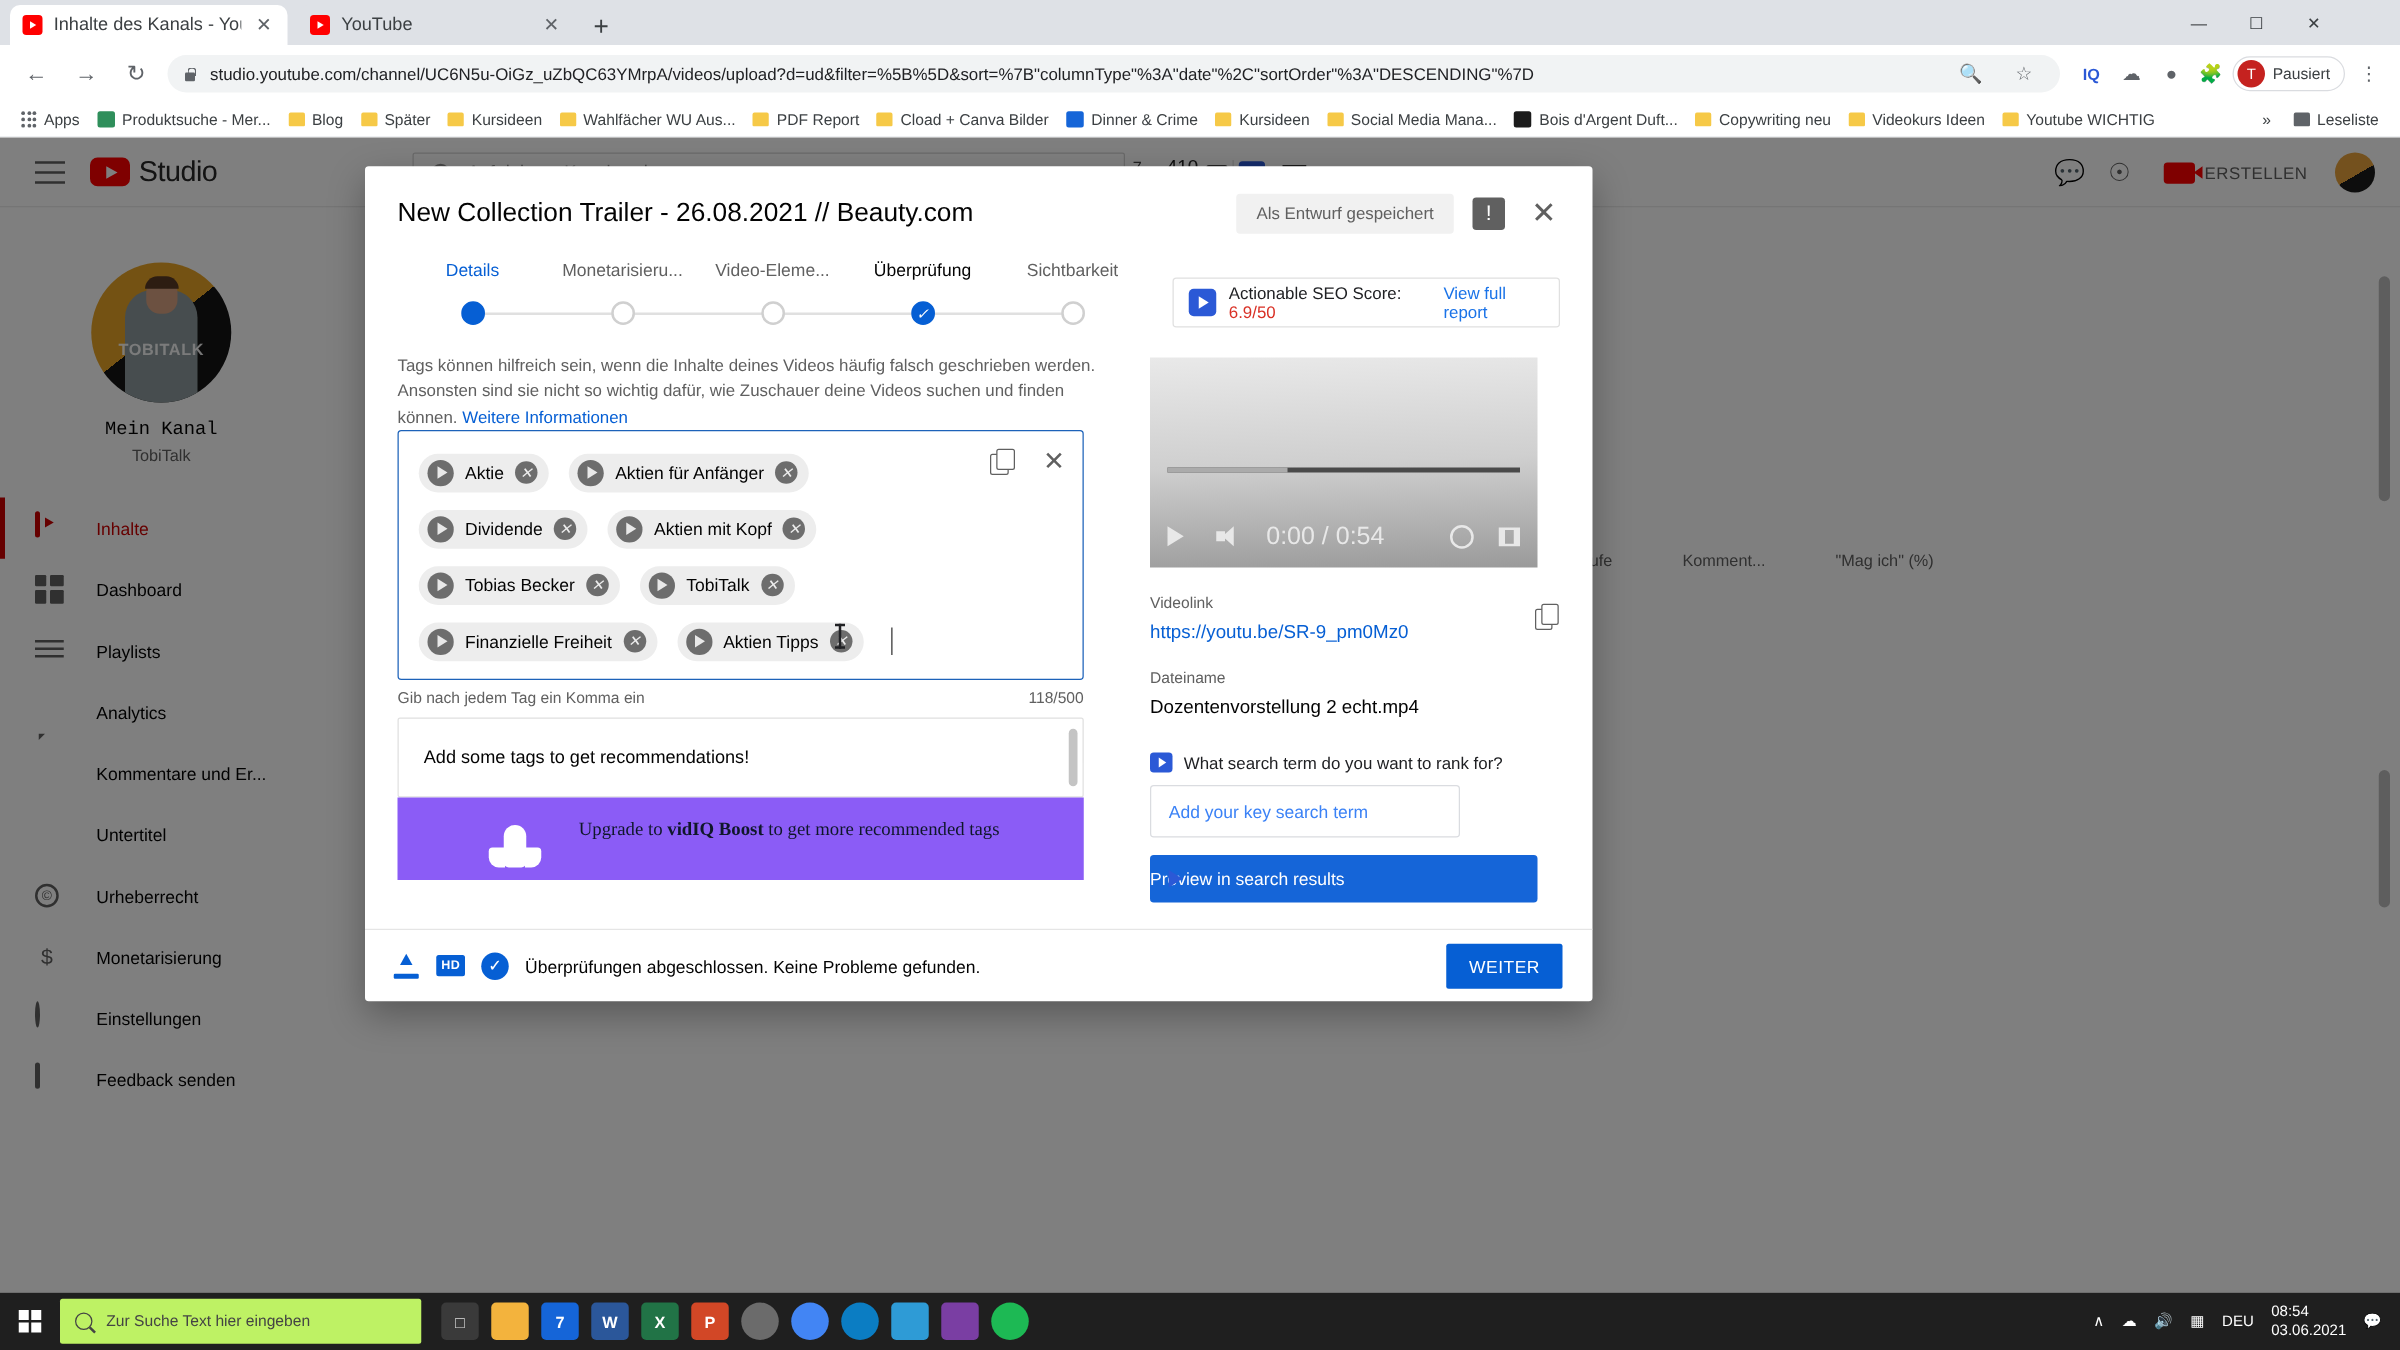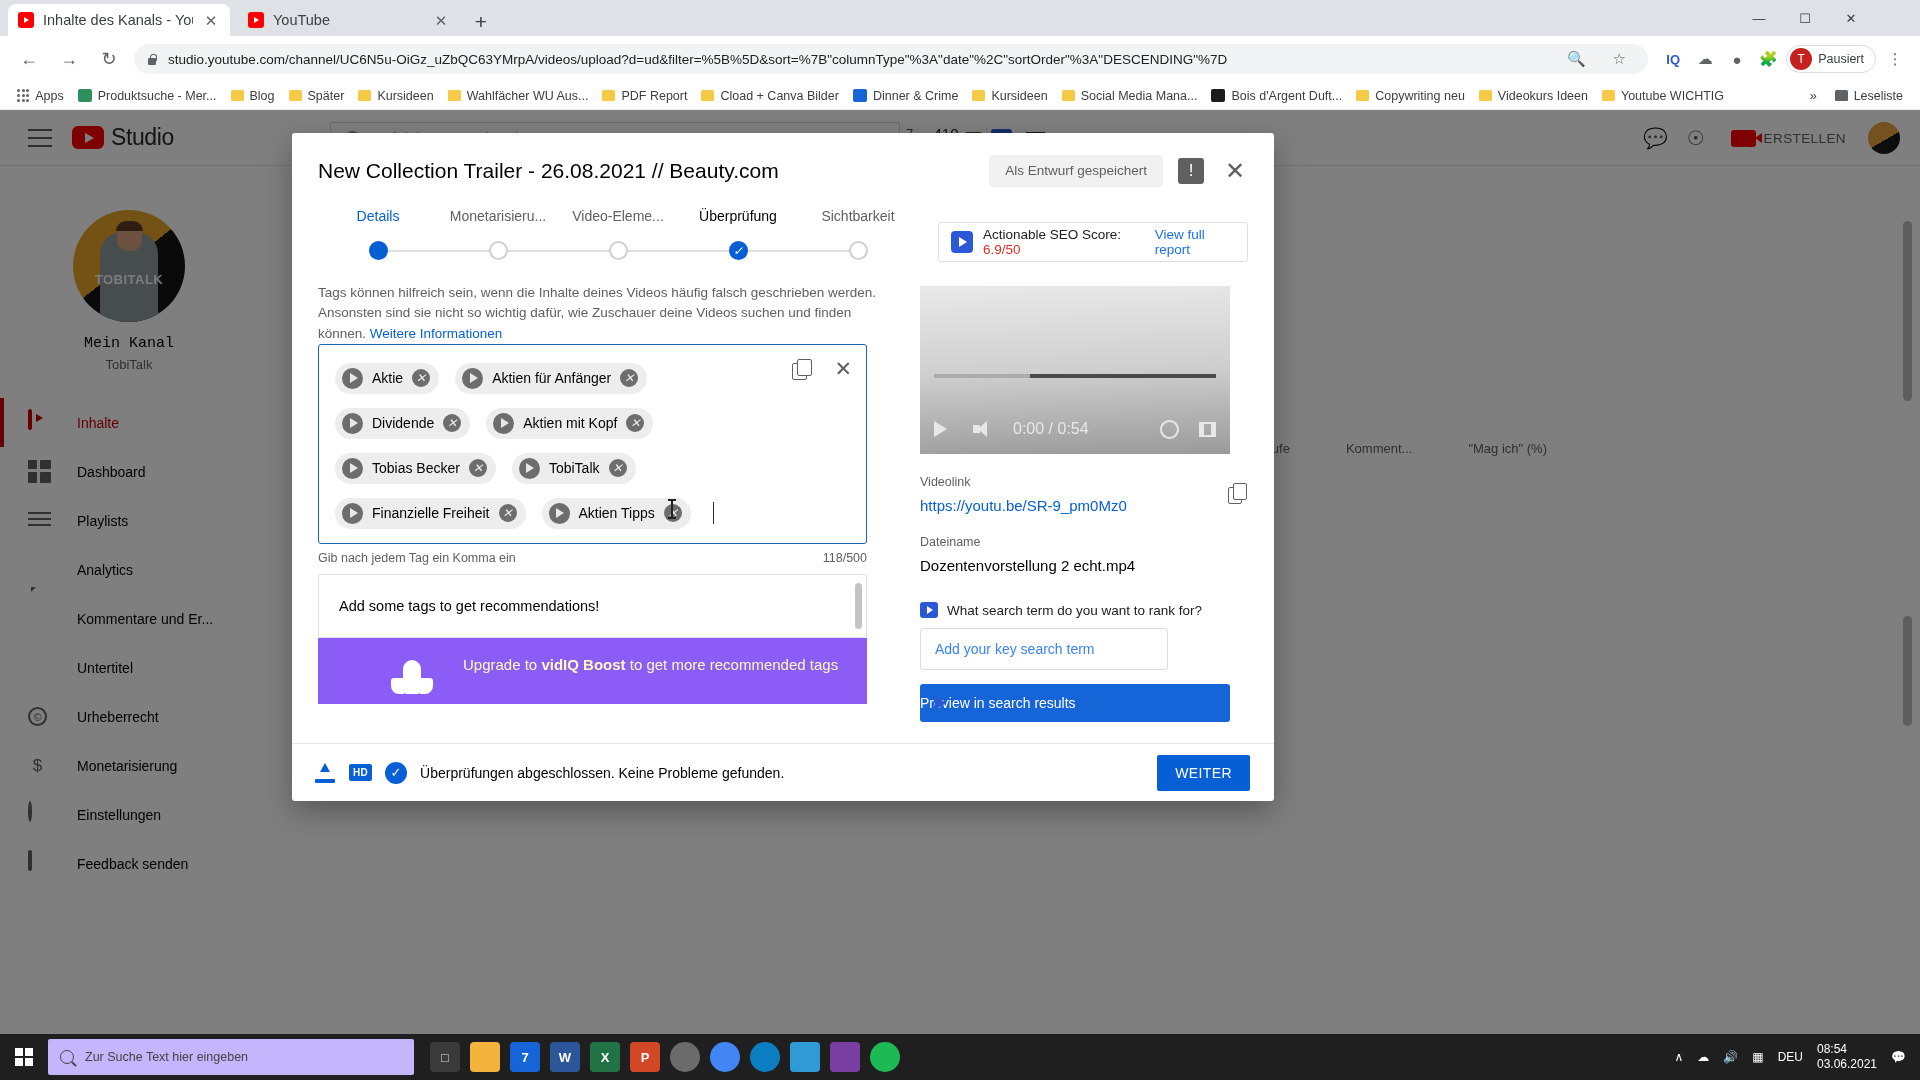--- a/index.html
+++ b/index.html
@@ -376,21 +376,21 @@
     width: 9px; height: 8px; border: 2.2px solid #f5b400; border-bottom: none;
     border-radius: 5px 5px 0 0; }
   .rec-empty { height: 62px; display: flex; align-items: center;
     padding-left: 20px; font-size: 14.5px; color: #030303; position: relative; }
   .rec-scroll { position: absolute; right: 4px; top: 8px; width: 7px;
     height: 46px; background: #c4c4c4; border-radius: 4px; }
 
   .boost { width: 549px; height: 66px; margin-top: 0;
     background: #8b5cf6; position: relative; overflow: hidden; }
   .boost-txt { position: absolute; left: 145px; top: 18px; font-size: 15px;
-    color: #fef9c3; }
+    color: #0f172a; font-family: Liberation Serif, serif; }
   .boost-b { font-weight: bold; }
   .rocket { position: absolute; left: 72px; top: 22px; width: 44px; height: 46px; }
   .rocket .bd { position: absolute; left: 13px; top: 0; width: 18px; height: 34px;
     background: #fff; border-radius: 9px 9px 4px 4px; }
   .rocket .fl { position: absolute; left: 1px; top: 18px; width: 13px; height: 16px;
     background: #fff; border-radius: 3px 0 0 8px; }
   .rocket .fr { position: absolute; right: 1px; top: 18px; width: 13px; height: 16px;
     background: #fff; border-radius: 0 3px 8px 0; }
 
   .m-right { width: 345px; padding-top: 12px; padding-left: 18px; }
@@ -403,21 +403,21 @@
   .vp-ctrl { position: absolute; left: 0; right: 0; bottom: 12px; height: 26px;
     display: flex; align-items: center; padding: 0 14px; color: #e8e8e8; }
   .vp-play { width: 0; height: 0; border-left: 13px solid #e8e8e8;
     border-top: 8px solid transparent; border-bottom: 8px solid transparent; }
   .vp-vol { position: relative; width: 20px; height: 16px; margin-left: 26px; }
   .vp-vol::before { content: ""; position: absolute; left: 0; top: 4px;
     width: 7px; height: 8px; background: #e8e8e8; }
   .vp-vol::after { content: ""; position: absolute; left: 5px; top: 0;
     width: 0; height: 0; border-right: 9px solid #e8e8e8;
     border-top: 8px solid transparent; border-bottom: 8px solid transparent; }
-  .vp-time { margin-left: 20px; font-size: 16px; }
+  .vp-time { margin-left: 20px; font-size: 20px; }
   .vp-gear { margin-left: auto; width: 19px; height: 19px;
     border: 2.5px solid #e8e8e8; border-radius: 50%; }
   .vp-full { margin-left: 20px; width: 17px; height: 15px;
     border: 2.5px solid #e8e8e8; border-left-width: 5px; border-right-width: 5px; }
 
   .rp-label { font-size: 12.5px; color: #606060; margin-top: 21px; }
   .rp-link { font-size: 15px; color: #065fd4; margin-top: 8px; }
   .rp-val { font-size: 15px; color: #030303; margin-top: 8px; }
   .rp-copy { position: absolute; right: 24px; top: 209px; width: 22px; height: 24px; }
   .rp-copy i { position: absolute; border: 1.8px solid #606060; border-radius: 2px;
@@ -464,21 +464,21 @@
     font-size: 14px; letter-spacing: .4px; }
 
   
   .taskbar { position: absolute; left: 0; bottom: 0; width: 1920px; height: 46px;
     background: #1f1f1f; display: flex; align-items: center; }
   .tb-start { width: 48px; height: 46px; display: flex; align-items: center;
     justify-content: center; }
   .win-glyph { display: grid; grid-template-columns: 8px 8px;
     grid-template-rows: 8px 8px; gap: 2.5px; }
   .win-glyph i { background: #fff; display: block; }
-  .tb-search { width: 366px; height: 36px; background: #c4b5fd; border-radius: 2px;
+  .tb-search { width: 289px; height: 36px; background: #bef264; border-radius: 2px;
     display: flex; align-items: center; gap: 11px; padding-left: 12px; }
   .tb-search .mag { width: 14px; height: 14px; border: 1.8px solid #444;
     border-radius: 50%; position: relative; flex: none; }
   .tb-search .mag::after { content: ""; position: absolute; right: -4px;
     bottom: -2px; width: 6px; height: 1.8px; background: #444;
     transform: rotate(45deg); }
   .tb-search span { font-size: 12.5px; color: #444; }
   .tb-apps { display: flex; align-items: center; gap: 10px; margin-left: 16px; }
   .tb-app { width: 30px; height: 30px; border-radius: 4px;
     display: flex; align-items: center; justify-content: center;

